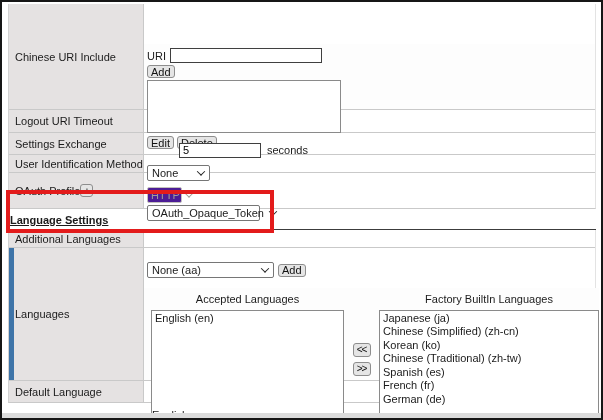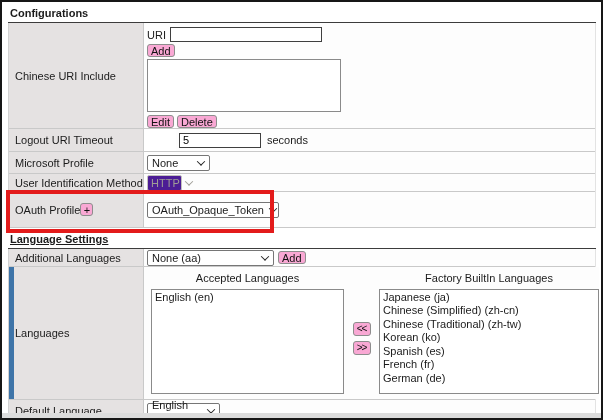--- a/index.html
+++ b/index.html
@@ -18,21 +18,21 @@
 
   .row { display:flex; border-top:1px solid #c9c9c9; }
   .row:first-of-type { border-top:none; }
   .tbl { border-left:1px solid #d2d2d2; border-right:1px solid #e3e3e3; border-bottom:1px solid #c9c9c9; }
 
   .label-cell {
     width:135px; flex:none; box-sizing:border-box; position:relative;
     background:var(--label-bg, #e5e2e2); border-right:1px solid #c9c9c9;
     padding-left:6px; display:flex; align-items:center;
   }
-  .content-cell { flex:1; background:#fdfdfd; box-sizing:border-box; position:relative; }
+  .content-cell { flex:1; background:#fdfdfd; box-sizing:border-box; position:relative;margin-top:40px; }
 
   .r-uri { height:105px; }
   .r-timeout { height:22px;gap:32px; }
   .r-exchange { height:21px; }
   .r-ident { height:17px; }
   .r-oauth { height:35px; }
   .r-addlang { height:17px; }
   .r-languages { height:132px; }
   .r-deflang { height:21px; }
 
@@ -40,42 +40,42 @@
 
   .text-input {
     box-sizing:border-box; height:15px; border:1px solid #3f3f3f; border-radius:0;
     font-family:"Liberation Sans", sans-serif; font-size:11px; padding:0 3px; background:#fff;
   }
   .uri-input { width:152px; }
   .timeout-input { width:82px; }
 
   .btn {
     box-sizing:border-box; display:inline-flex; align-items:center; justify-content:center;
-    height:14px; padding:0 4px; background:#f9a8d4; border:1px solid #8d8d8d; border-radius:3px;
+    height:14px; padding:0 4px; background:#e5e5e5; border:1px solid #8d8d8d; border-radius:3px;
     font-family:"Liberation Sans", sans-serif; font-size:11px; color:#111; cursor:default;
   }
   .btn.small { height:13px; padding:0 3px; }
   .btn.move { width:18px; height:14px; padding:0; font-size:10px; letter-spacing:-1px; }
   .btn.plus { width:13px; height:13px; padding:0; font-size:11px; line-height:10px; }
 
   .select {
     box-sizing:border-box; display:inline-flex; align-items:center; justify-content:space-between;
     height:16px; border:1px solid #767676; border-radius:2px; background:#fff;
     padding:0 5px 0 4px; font-size:11px; cursor:default;
   }
   .chev {
     width:5px; height:5px; border-right:1.5px solid #222; border-bottom:1.5px solid #222;
     transform:rotate(45deg) translate(-1px,-1px); flex:none; margin-left:6px;
   }
   .select.disabled { background:#4c1d95; border-color:#c3c1bd; color:#9f9d96; }
   .select.disabled .chev { border-color:#9f9d96; }
 
   .sel-exchange { width:63px; }
   .sel-ident { width:35px; padding:0 3px; }
-  .sel-oauth { width:132px; }
+  .sel-oauth { width:113px; }
   .sel-addlang { width:127px; }
   .sel-deflang { width:73px; }
 
   .listbox {
     box-sizing:border-box; background:#fff; border:1px solid #8a8a8a;
     overflow:hidden; padding:1px 0 0 3px;
   }
   .uri-listbox { width:194px; height:53px; margin:2px 0 3px 0; }
   .lb-option { line-height:13.5px; white-space:nowrap; }
 
@@ -102,21 +102,20 @@
   }
   .bottom-strip { position:absolute; left:0; right:0; bottom:0; height:5px; background:#dcdcdc; }
   .unit { margin-left:6px; }
 </style>
 </head>
 <body>
 
 <div class="page">
   <div class="frame">
 
-    <div class="section-header">Configurations</div>
 
     <div class="tbl">
 
       <div class="row r-uri">
         <div class="label-cell">
           <span>Chinese URI Include</span>
         </div>
         <div class="content-cell">
           <div class="uri-block">
             <div class="uri-line">
@@ -138,21 +137,21 @@
           <span>Logout URI Timeout</span>
         </div>
         <div class="content-cell flexline">
           <input class="text-input timeout-input" type="text" value="5" style="">
           <span class="unit">seconds</span>
         </div>
       </div>
 
       <div class="row r-exchange">
         <div class="label-cell">
-          <span>Microsoft Profile</span>
+          <span>Settings Exchange</span>
         </div>
         <div class="content-cell flexline">
           <div class="select sel-exchange">
             <span>None</span>
             <span class="chev"></span>
           </div>
         </div>
       </div>
 
       <div class="row r-ident">
@@ -213,22 +212,22 @@
             </div>
             <div class="lang-move">
               <button class="btn move">&lt;&lt;</button>
               <button class="btn move">&gt;&gt;</button>
             </div>
             <div class="lang-col">
               <div class="lang-title">Factory BuiltIn Languages</div>
               <div class="listbox factory-box">
                 <div class="lb-option">Japanese (ja)</div>
                 <div class="lb-option">Chinese (Simplified) (zh-cn)</div>
+                <div class="lb-option">Korean (ko)</div>
                 <div class="lb-option">Chinese (Traditional) (zh-tw)</div>
-                <div class="lb-option">Korean (ko)</div>
                 <div class="lb-option">Spanish (es)</div>
                 <div class="lb-option">French (fr)</div>
                 <div class="lb-option">German (de)</div>
               </div>
             </div>
           </div>
         </div>
       </div>
 
       <div class="row r-deflang">

